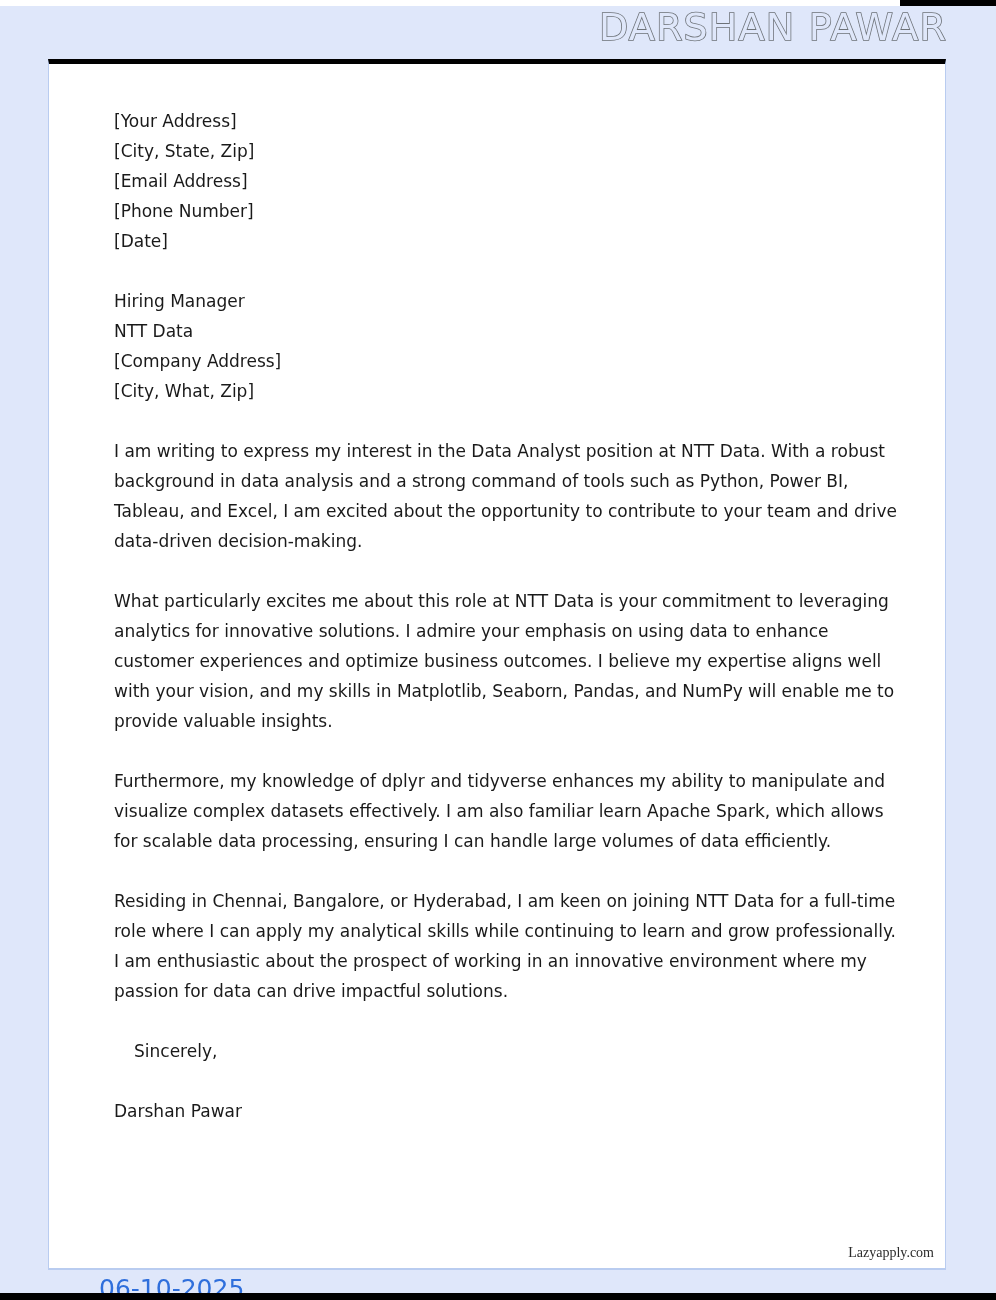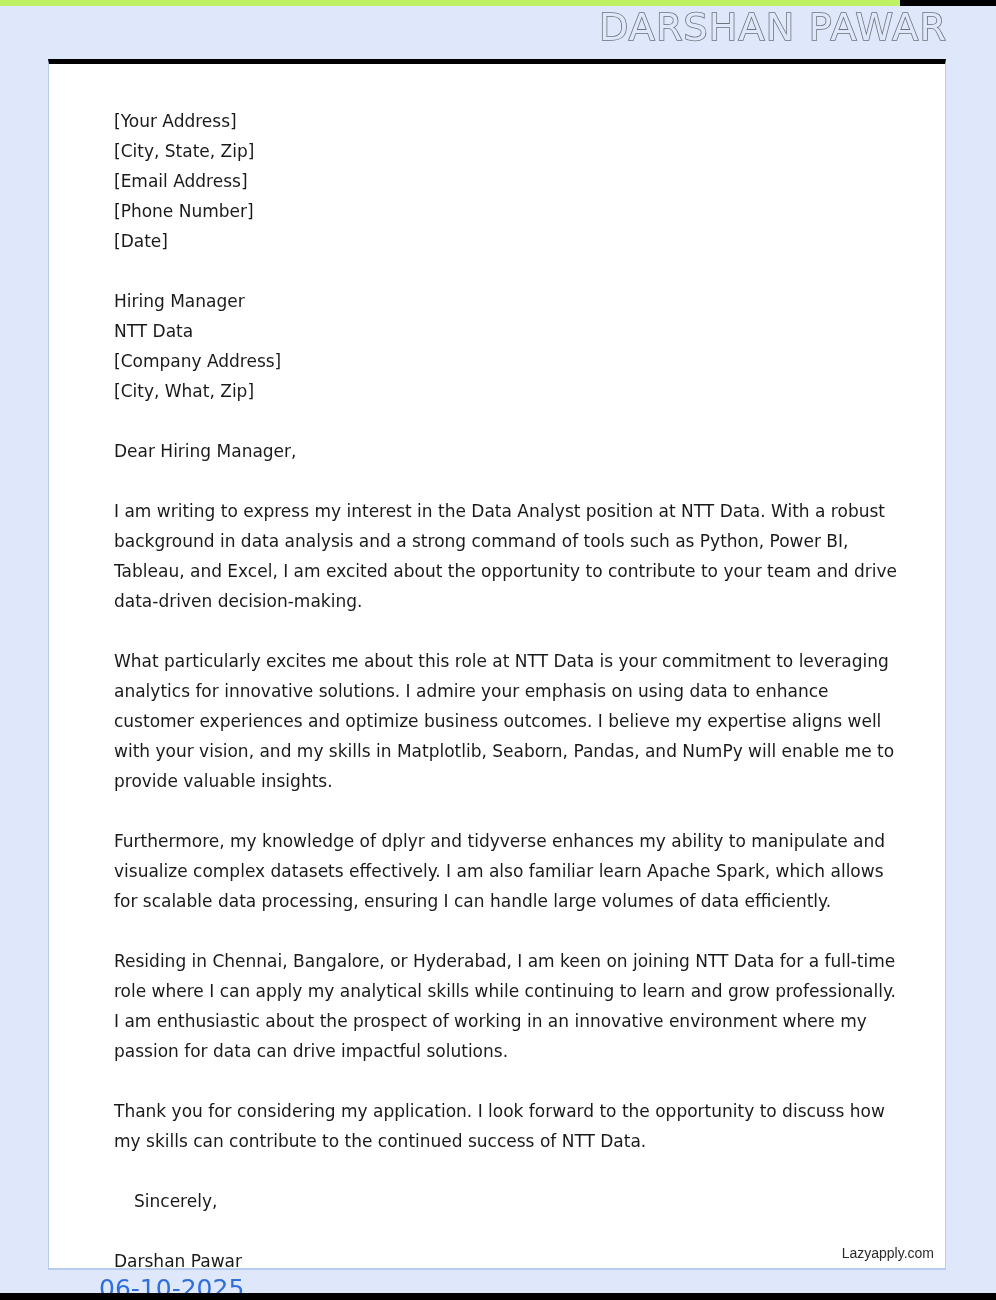--- a/index.html
+++ b/index.html
@@ -15,21 +15,21 @@
     font-family: "DejaVu Sans", sans-serif;
   }
 
   
   .doc-frame {
     position: absolute;
     left: 0;
     top: 0;
     width: 900px;
     height: 1300px;
-    background: #bef264;
+    background: #ffffff;
     box-sizing: border-box;
   }
 
   
   .doc-mat {
     position: absolute;
     left: 0;
     top: 6px;
     width: 996px;
     height: 1287px;
@@ -108,21 +108,21 @@
   }
   .para.signature {
     margin-bottom: 0;
   }
 
   
   .watermark {
     position: absolute;
     right: 11px;
     bottom: 6px;
-    font-family: Liberation Sans, sans-serif;
+    font-family: Liberation Serif, serif;
     font-size: 14px;
     line-height: 18px;
     color: #2b2b2b;
     white-space: nowrap;
   }
 
   
   .footer-date {
     position: absolute;
     left: 99px;
@@ -164,31 +164,29 @@
 [City, State, Zip]
 [Email Address]
 [Phone Number]
 [Date]</div>
 
           <div class="addr-block">Hiring Manager
 NTT Data
 [Company Address]
 [City, What, Zip]</div>
 
-          <p class="para salutation">Dear Hiring Manager,</p>
 
           <p class="para">I am writing to express my interest in the Data Analyst position at NTT Data. With a robust background in data analysis and a strong command of tools such as Python, Power BI, Tableau, and Excel, I am excited about the opportunity to contribute to your team and drive data-driven decision-making.</p>
 
           <p class="para">What particularly excites me about this role at NTT Data is your commitment to leveraging analytics for innovative solutions. I admire your emphasis on using data to enhance customer experiences and optimize business outcomes. I believe my expertise aligns well with your vision, and my skills in Matplotlib, Seaborn, Pandas, and NumPy will enable me to provide valuable insights.</p>
 
           <p class="para">Furthermore, my knowledge of dplyr and tidyverse enhances my ability to manipulate and visualize complex datasets effectively. I am also familiar learn Apache Spark, which allows for scalable data processing, ensuring I can handle large volumes of data efficiently.</p>
 
           <p class="para">Residing in Chennai, Bangalore, or Hyderabad, I am keen on joining NTT Data for a full-time role where I can apply my analytical skills while continuing to learn and grow professionally. I am enthusiastic about the prospect of working in an innovative environment where my passion for data can drive impactful solutions.</p>
 
-          <p class="para">Thank you for considering my application. I look forward to the opportunity to discuss how my skills can contribute to the continued success of NTT Data.</p>
 
           <p class="para closing">Sincerely,</p>
 
           <p class="para signature">Darshan Pawar</p>
 
         </div>
 
         <div class="watermark">Lazyapply.com</div>
 
       </div>

